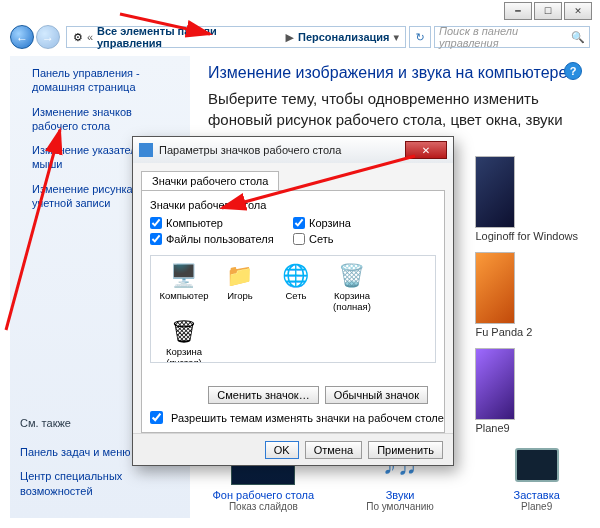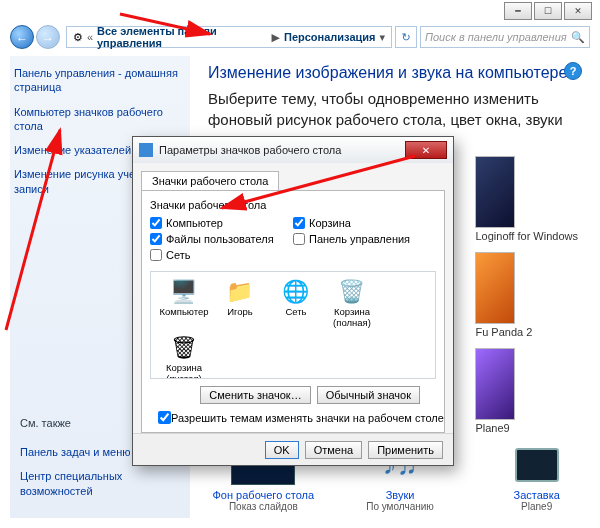--- a/index.html
+++ b/index.html
@@ -13,25 +13,25 @@
   .tbtn.close::after{content:"✕";}
 
   
   .addrbar { position:absolute; top:24px; left:10px; right:10px; height:26px; display:flex; align-items:center; }
   .navbtns { display:flex; gap:2px; margin-right:6px; }
   .navcircle { width:24px; height:24px; border-radius:50%; background:radial-gradient(circle at 35% 35%, #9ed2ff,#2171c9); border:1px solid #1a5da0; display:flex; align-items:center; justify-content:center; color:#fff; font-size:12px;}
   .breadcrumb { flex:1; height:22px; border:1px solid #b0c8e0; background:#fff; display:flex; align-items:center; padding:0 6px; gap:4px;}
   .crumb { color:#003a6e;font-weight:bold; }
   .sep { color:#555; }
   .refresh { width:22px; height:22px; border:1px solid #b0c8e0; margin:0 3px; display:flex; align-items:center; justify-content:center; color:#2a6fb3;}
-  .search { width:170px; height:22px; border:1px solid #b0c8e0; background:#fff; display:flex; align-items:center; padding:0 4px; color:#999; font-style:italic;}
+  .search { width:156px; height:22px; border:1px solid #b0c8e0; background:#fff; display:flex; align-items:center; padding:0 4px; color:#999; font-style:italic;}
   .search .mag { margin-left:auto; color:#2a6fb3; font-style:normal;}
 
   
-  .sidebar { position:absolute; top:56px; left:10px; width:180px; bottom:10px; background:linear-gradient(#f0f5fb,#e7eef8); padding:10px 4px; }
+  .sidebar { position:absolute; top:56px; left:10px; width:180px; bottom:10px; background:linear-gradient(#f0f5fb,#e7eef8); padding:10px 22px; }
   .sidelink { color:#003a9e; margin:0 0 10px 0; line-height:1.3; cursor:pointer;}
   .sidegroup { margin-top:16px;}
   .sidehdr { color:#2a3a4a; margin-bottom:16px;}
 
   
   .content { position:absolute; top:56px; left:192px; right:10px; bottom:10px; background:#fff; padding:8px 16px; }
   .page-title { color:#003399; font-size:16px; margin-bottom:6px;}
   .page-desc { color:#222; font-size:15px; line-height:1.4; }
   .helpbtn { position:absolute; top:6px; right:8px; width:18px; height:18px; border-radius:50%; background:#2a8ee0; color:#fff; display:flex; align-items:center; justify-content:center; font-weight:bold; border:1px solid #156abb;}
   .themes { margin-top:12px; display:flex; flex-wrap:wrap; gap:10px;}
@@ -54,23 +54,23 @@
   .modalbody { padding:8px 8px 13px 8px;}
   .tab { display:inline-block; padding:3px 10px; background:#fff; border:1px solid #b8b8b8; border-bottom:none; font-size:11px;}
   .tabpage { background:#fff; border:1px solid #b8b8b8; padding:8px; height:243px; position:relative;}
   .grouplbl { font-size:11px; margin-bottom:6px;}
   .chks { display:flex; flex-wrap:wrap;}
   .chk { width:50%; display:flex; align-items:center; gap:4px; font-size:11px; margin-bottom:4px;}
   .chk input { width:12px; height:12px;}
   .iconbox { border:1px solid #cfd6de; height:108px; margin-top:6px; padding:6px; display:flex; flex-wrap:wrap; align-content:flex-start; gap:2px 2px; overflow:hidden;}
   .ic { width:54px; display:flex; flex-direction:column; align-items:center; font-size:9.5px; text-align:center; margin-bottom:4px;}
   .ic .glyph{ width:30px; height:28px; display:flex; align-items:center; justify-content:center; font-size:22px;}
-  .btnrow { position:absolute; right:24px; bottom:28px; display:flex; gap:6px;border-radius:8px;}
+  .btnrow { position:absolute; right:16px; bottom:28px; display:flex; gap:6px;border-radius:8px;}
   .wbtn { padding:2px 8px; font-size:11px; background:linear-gradient(#fefefe,#e4e4e4); border:1px solid #9a9a9a;}
-  .allowrow { position:absolute; left:16px; bottom:8px; display:flex; align-items:center; gap:0; font-size:11px;}
+  .allowrow { position:absolute; left:8px; bottom:8px; display:flex; align-items:center; gap:8px; font-size:11px;}
   .okrow { position:absolute; left:0; right:0; bottom:0; height:32px; background:#f0f0f0; border-top:1px solid #d6d6d6; display:flex; align-items:center; justify-content:flex-end; gap:6px; padding-right:10px;}
   
   
   svg.arrows { position:absolute; inset:0; pointer-events:none; }
 </style>
 </head>
 <body>
 
 <div class="titlebar">
   <div class="tbtn min"></div>
@@ -93,21 +93,21 @@
   </div>
   <div class="refresh">↻</div>
   <div class="search">
     <span>Поиск в панели управления</span>
     <span class="mag">🔍</span>
   </div>
 </div>
 
 <div class="sidebar">
   <div class="sidelink">Панель управления - домашняя страница</div>
-  <div class="sidelink">Компьютер значков рабочего стола</div>
+  <div class="sidelink">Изменение значков рабочего стола</div>
   <div class="sidelink">Изменение указателей мыши</div>
   <div class="sidelink">Изменение рисунка учетной записи</div>
 
   <div class="sidegroup" style="position:absolute; bottom:10px; left:10px; right:10px;">
     <div class="sidehdr">См. также</div>
     <div class="sidelink">Панель задач и меню "Пуск"</div>
     <div class="sidelink">Центр специальных возможностей</div>
   </div>
 </div>
 
@@ -172,24 +172,20 @@
             <input type="checkbox" checked="" style="">
             <span>Компьютер</span>
           </label>
         <label class="chk">
             <input type="checkbox" checked="" style="">
             <span>Корзина</span>
           </label>
         <label class="chk">
             <input type="checkbox" checked="" style="">
             <span>Файлы пользователя</span>
-          </label>
-        <label class="chk">
-            <input type="checkbox" style="">
-            <span>Панель управления</span>
           </label>
         <label class="chk">
             <input type="checkbox" style="">
             <span>Сеть</span>
           </label>
       </div>
       <div class="iconbox">
         <div class="ic">
             <div class="glyph">🖥️</div>
             <span>Компьютер</span>

